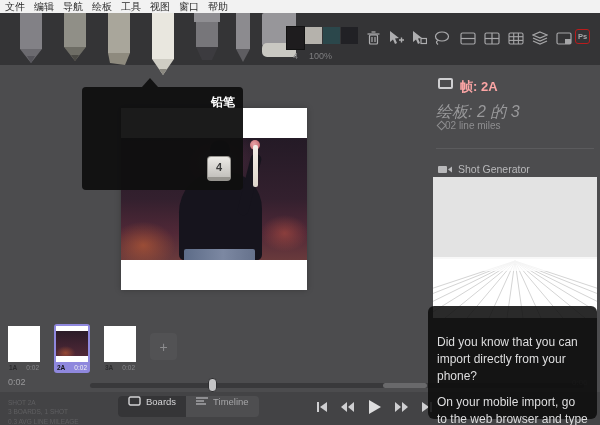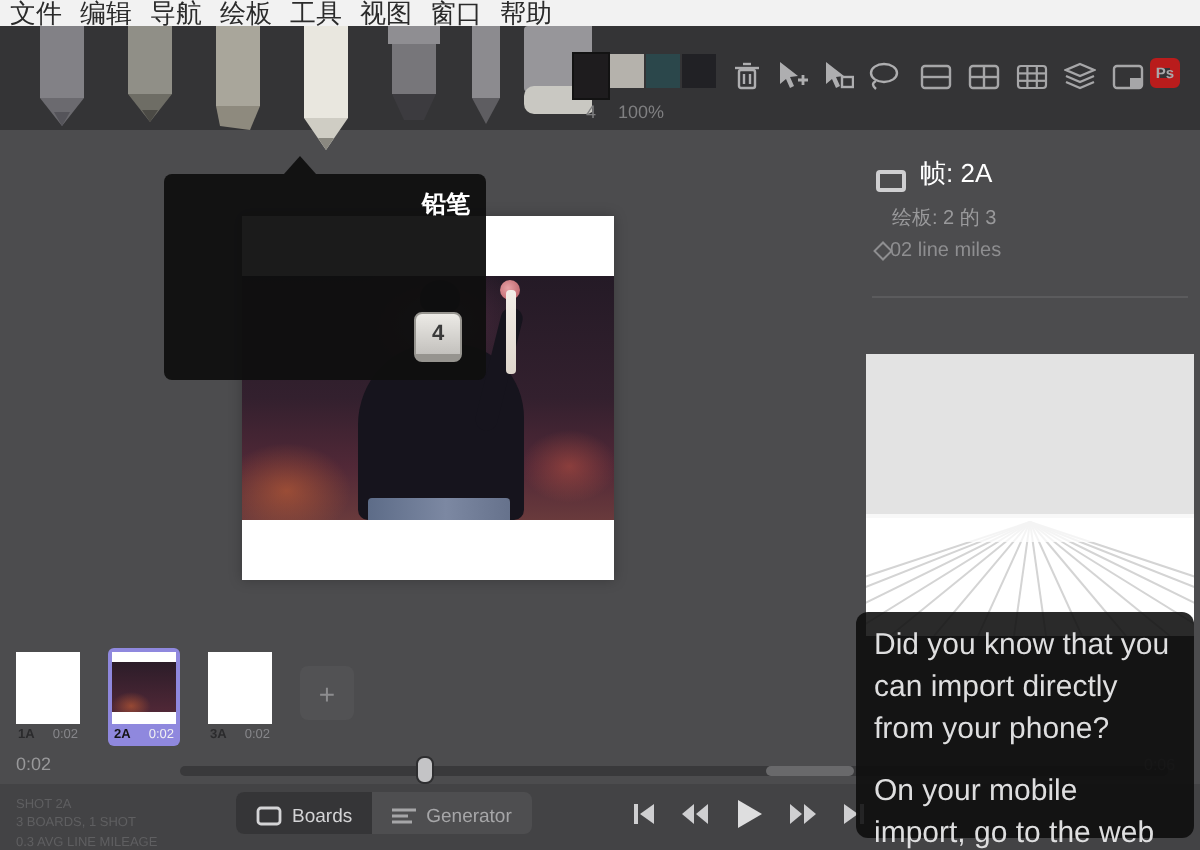--- a/index.html
+++ b/index.html
@@ -5,33 +5,33 @@
   * { margin:0; padding:0; box-sizing:border-box; }
   html,body { background:#222; }
   #app {
     position:relative; width:600px; height:425px; overflow:hidden;
     font-family:"Liberation Sans", sans-serif; background:#4c4c4e;
     -webkit-font-smoothing:antialiased;
   }
   
   .menubar { position:absolute; left:0; top:0; width:600px; height:13px;
     background:#f2f2f2; display:flex; align-items:center; gap:9px;
-    padding-left:5px; font-size:13px; color:#2b2b2b; z-index:4; }
+    padding-left:5px; font-size:10px; color:#2b2b2b; z-index:4; }
   .menubar span { cursor:default; white-space:nowrap; }
   
   .toolbar { position:absolute; left:0; top:13px; width:600px; height:52px;
     background:#343436; z-index:3; }
   .toolstrip { position:absolute; left:6px; top:0; }
   .swatch-row { position:absolute; left:287px; top:14px; display:flex; gap:1px; }
   .swatch { width:17px; height:17px; }
   .swatch.sel { height:22px; outline:1px solid #121212; }
   .tb-label { position:absolute; top:38px; font-size:9px; color:#7f7f81; }
   .tb-icons { position:absolute; top:16px; display:flex; align-items:center; }
   .tb-icon { width:20px; height:18px; display:flex; align-items:center; justify-content:center; cursor:pointer; }
-  .ps-badge { width:15px; height:15px; border:5px solid #b91c1c; border-radius:3px;
+  .ps-badge { width:15px; height:15px; border:1px solid #b91c1c; border-radius:3px;
     color:#a9a9ab; font-size:7.5px; font-weight:bold; display:flex; align-items:center;
     justify-content:center; }
   
   .board-canvas { position:absolute; left:121px; top:108px; width:186px; height:182px;
     background:#fff; z-index:1; box-shadow:0 0 6px rgba(0,0,0,.25); }
   .photo { position:absolute; left:0; top:30px; width:186px; height:122px; overflow:hidden;
     background:
       radial-gradient(46px 34px at 12% 88%, rgba(206,100,52,.55), transparent 70%),
       radial-gradient(34px 26px at 88% 78%, rgba(196,84,66,.5), transparent 70%),
       radial-gradient(60px 44px at 52% 18%, rgba(122,62,92,.45), transparent 72%),
@@ -55,35 +55,35 @@
     border-left:8px solid transparent; border-right:8px solid transparent;
     border-bottom:9px solid rgba(15,15,15,.95); }
   .pencil-tip h3 { font-size:12px; font-weight:bold; margin-bottom:4px;text-align:right; }
   .pencil-tip p { font-size:9.5px; line-height:1.45; color:#c9c9c9; width:147px; }
   .keycap { position:absolute; right:12px; bottom:9px; width:24px; height:25px;
     background:linear-gradient(#eceae6,#c3c1bd); border:1px solid #96948f;
     border-bottom-width:4px; border-radius:4px; color:#3a3a3a; font-size:11px;
     font-weight:bold; display:flex; align-items:center; justify-content:center; }
   
   .rpanel { position:absolute; left:425px; top:65px; width:175px; height:360px; z-index:2; }
-  .frame-row { position:absolute; left:13px; top:13px; display:flex; align-items:flex-end; gap:7px;
-    color:#ffffff; font-size:13px; font-weight:normal; }
+  .frame-row { position:absolute; left:13px; top:13px; display:flex; align-items:flex-start; gap:7px;
+    color:#fca5a5; font-size:13px; font-weight:bold; }
   .frame-ic { width:15px; height:11px; border:2px solid #cfcfd1; border-radius:2px; }
-  .board-count { position:absolute; left:21px; top:37px; font-size:10px; color:#99999b; }
+  .board-count { position:absolute; left:11px; top:37px; font-size:16px; color:#99999b;font-style:italic; }
   .miles-row { position:absolute; left:13px; top:55px; display:flex; align-items:center; gap:0;
     font-size:10px; color:#8e8e90; }
   .diamond { width:7px; height:7px; border:1.5px solid #8e8e90; transform:rotate(45deg); }
   .rdivider { position:absolute; left:11px; top:83px; width:158px; border-top:1px solid #5b5b5d; }
   .shotgen-row { position:absolute; left:13px; top:98px; display:flex; align-items:center; gap:6px;
     font-size:10.5px; color:#b9b9bb; }
   .shotgen-preview { position:absolute; left:8px; top:112px; width:164px; height:141px; background:#fff; }
   
   .phone-tip { position:absolute; left:428px; top:306px; width:169px; height:113px;
-    background:rgba(12,12,12,.88); border-radius:6px; padding:6px 9px; z-index:7;
-    color:#dededf; font-size:15px; line-height:1.4; }
+    background:rgba(12,12,12,.88); border-radius:6px; padding:28px 9px; z-index:7;
+    color:#dededf; font-size:12px; line-height:1.4; }
   .phone-tip p { margin-bottom:10px; }
   .phone-tip .addr { margin-bottom:0; }
   
   .thumb { position:absolute; top:324px; width:36px; height:49px; border-radius:3px;
     padding:2px; cursor:pointer; z-index:1; }
   .thumb .img { width:32px; height:36px; background:#fff; }
   .thumb.sel { background:#8f88de; }
   .thumb .img.mini-photo { background:
       linear-gradient(#fff 0 14%, transparent 14%),
       linear-gradient(0deg,#fff 0 16%, transparent 16%),
@@ -107,21 +107,21 @@
   .tl-handle { position:absolute; left:208px; top:378px; width:9px; height:14px;
     background:#c4c4c6; border:1px solid #2e2e30; border-radius:4px; cursor:grab; z-index:2; }
   .tl-end { position:absolute; left:572px; top:378px; font-size:8px; color:#636365; z-index:1; }
   
   .bottombar { position:absolute; left:0; top:392px; width:600px; height:33px;
     background:#434345; border-top:1px solid #383 83a; z-index:1; }
   .statustext { position:absolute; left:8px; top:398px; font-size:6.5px; line-height:1.45;
     color:#5f5f61; text-transform:uppercase; z-index:1; }
   .viewtoggle { position:absolute; left:118px; top:396px; height:21px; display:flex;
     border-radius:4px; overflow:hidden; background:#4e4e50; z-index:1; }
-  .seg { display:flex; align-items:center; gap:5px; padding:12px 10px; font-size:9.5px;
+  .seg { display:flex; align-items:flex-start; gap:5px; padding:0 10px; font-size:9.5px;
     color:#a6a6a8; cursor:pointer; }
   .seg.active { background:#353537; color:#d4d4d6; }
   .transport { position:absolute; top:399px; display:flex; align-items:center; gap:13px;
     left:316px; z-index:1; }
   .tbtn { cursor:pointer; display:flex; align-items:center; }
 </style>
 </head>
 <body>
 
 <div id="app">
@@ -275,20 +275,27 @@
     <div class="frame-row">
       <div class="frame-ic"></div>
       <span>帧: 2A</span>
     </div>
     <div class="board-count">绘板: 2 的 3</div>
     <div class="miles-row">
       <div class="diamond"></div>
       <span>02 line miles</span>
     </div>
     <div class="rdivider"></div>
+    <div class="shotgen-row">
+      <svg width="14" height="9">
+        <rect x="0" y="1" width="9" height="7" rx="1" fill="#b9b9bb"></rect>
+        <polygon points="10,4.5 14,1.5 14,7.5" fill="#b9b9bb"></polygon>
+      </svg>
+      <span>Shot Generator</span>
+    </div>
     <svg class="shotgen-preview" width="164" height="141">
       <rect x="0" y="0" width="164" height="141" fill="#ffffff"></rect>
       <rect x="0" y="0" width="164" height="82" fill="#e3e3e3"></rect>
       <g stroke="#d4d4d4" stroke-width="1">
         <line x1="82" y1="84" x2="-90" y2="141"></line>
           <line x1="82" y1="84" x2="-62" y2="141"></line>
         <line x1="82" y1="84" x2="-34" y2="141"></line>
           <line x1="82" y1="84" x2="-10" y2="141"></line>
         <line x1="82" y1="84" x2="12" y2="141"></line>
           <line x1="82" y1="84" x2="34" y2="141"></line>
@@ -355,21 +362,21 @@
         <rect x="1" y="1" width="11" height="8" rx="1.5"></rect>
       </svg>
       <span>Boards</span>
     </div>
     <div class="seg">
       <svg width="12" height="10" stroke="#a6a6a8" stroke-width="1.4">
         <line x1="0" y1="2" x2="12" y2="2"></line>
           <line x1="0" y1="5" x2="8" y2="5"></line>
           <line x1="0" y1="8" x2="10" y2="8"></line>
       </svg>
-      <span>Generator</span>
+      <span>Timeline</span>
     </div>
   </div>
 
   <div class="transport">
     <div class="tbtn">
       <svg width="12" height="12" fill="#cfcfd1">
           <rect x="1" y="1" width="2" height="10"></rect>
           <polygon points="11,1 4,6 11,11"></polygon>
         </svg>
     </div>

